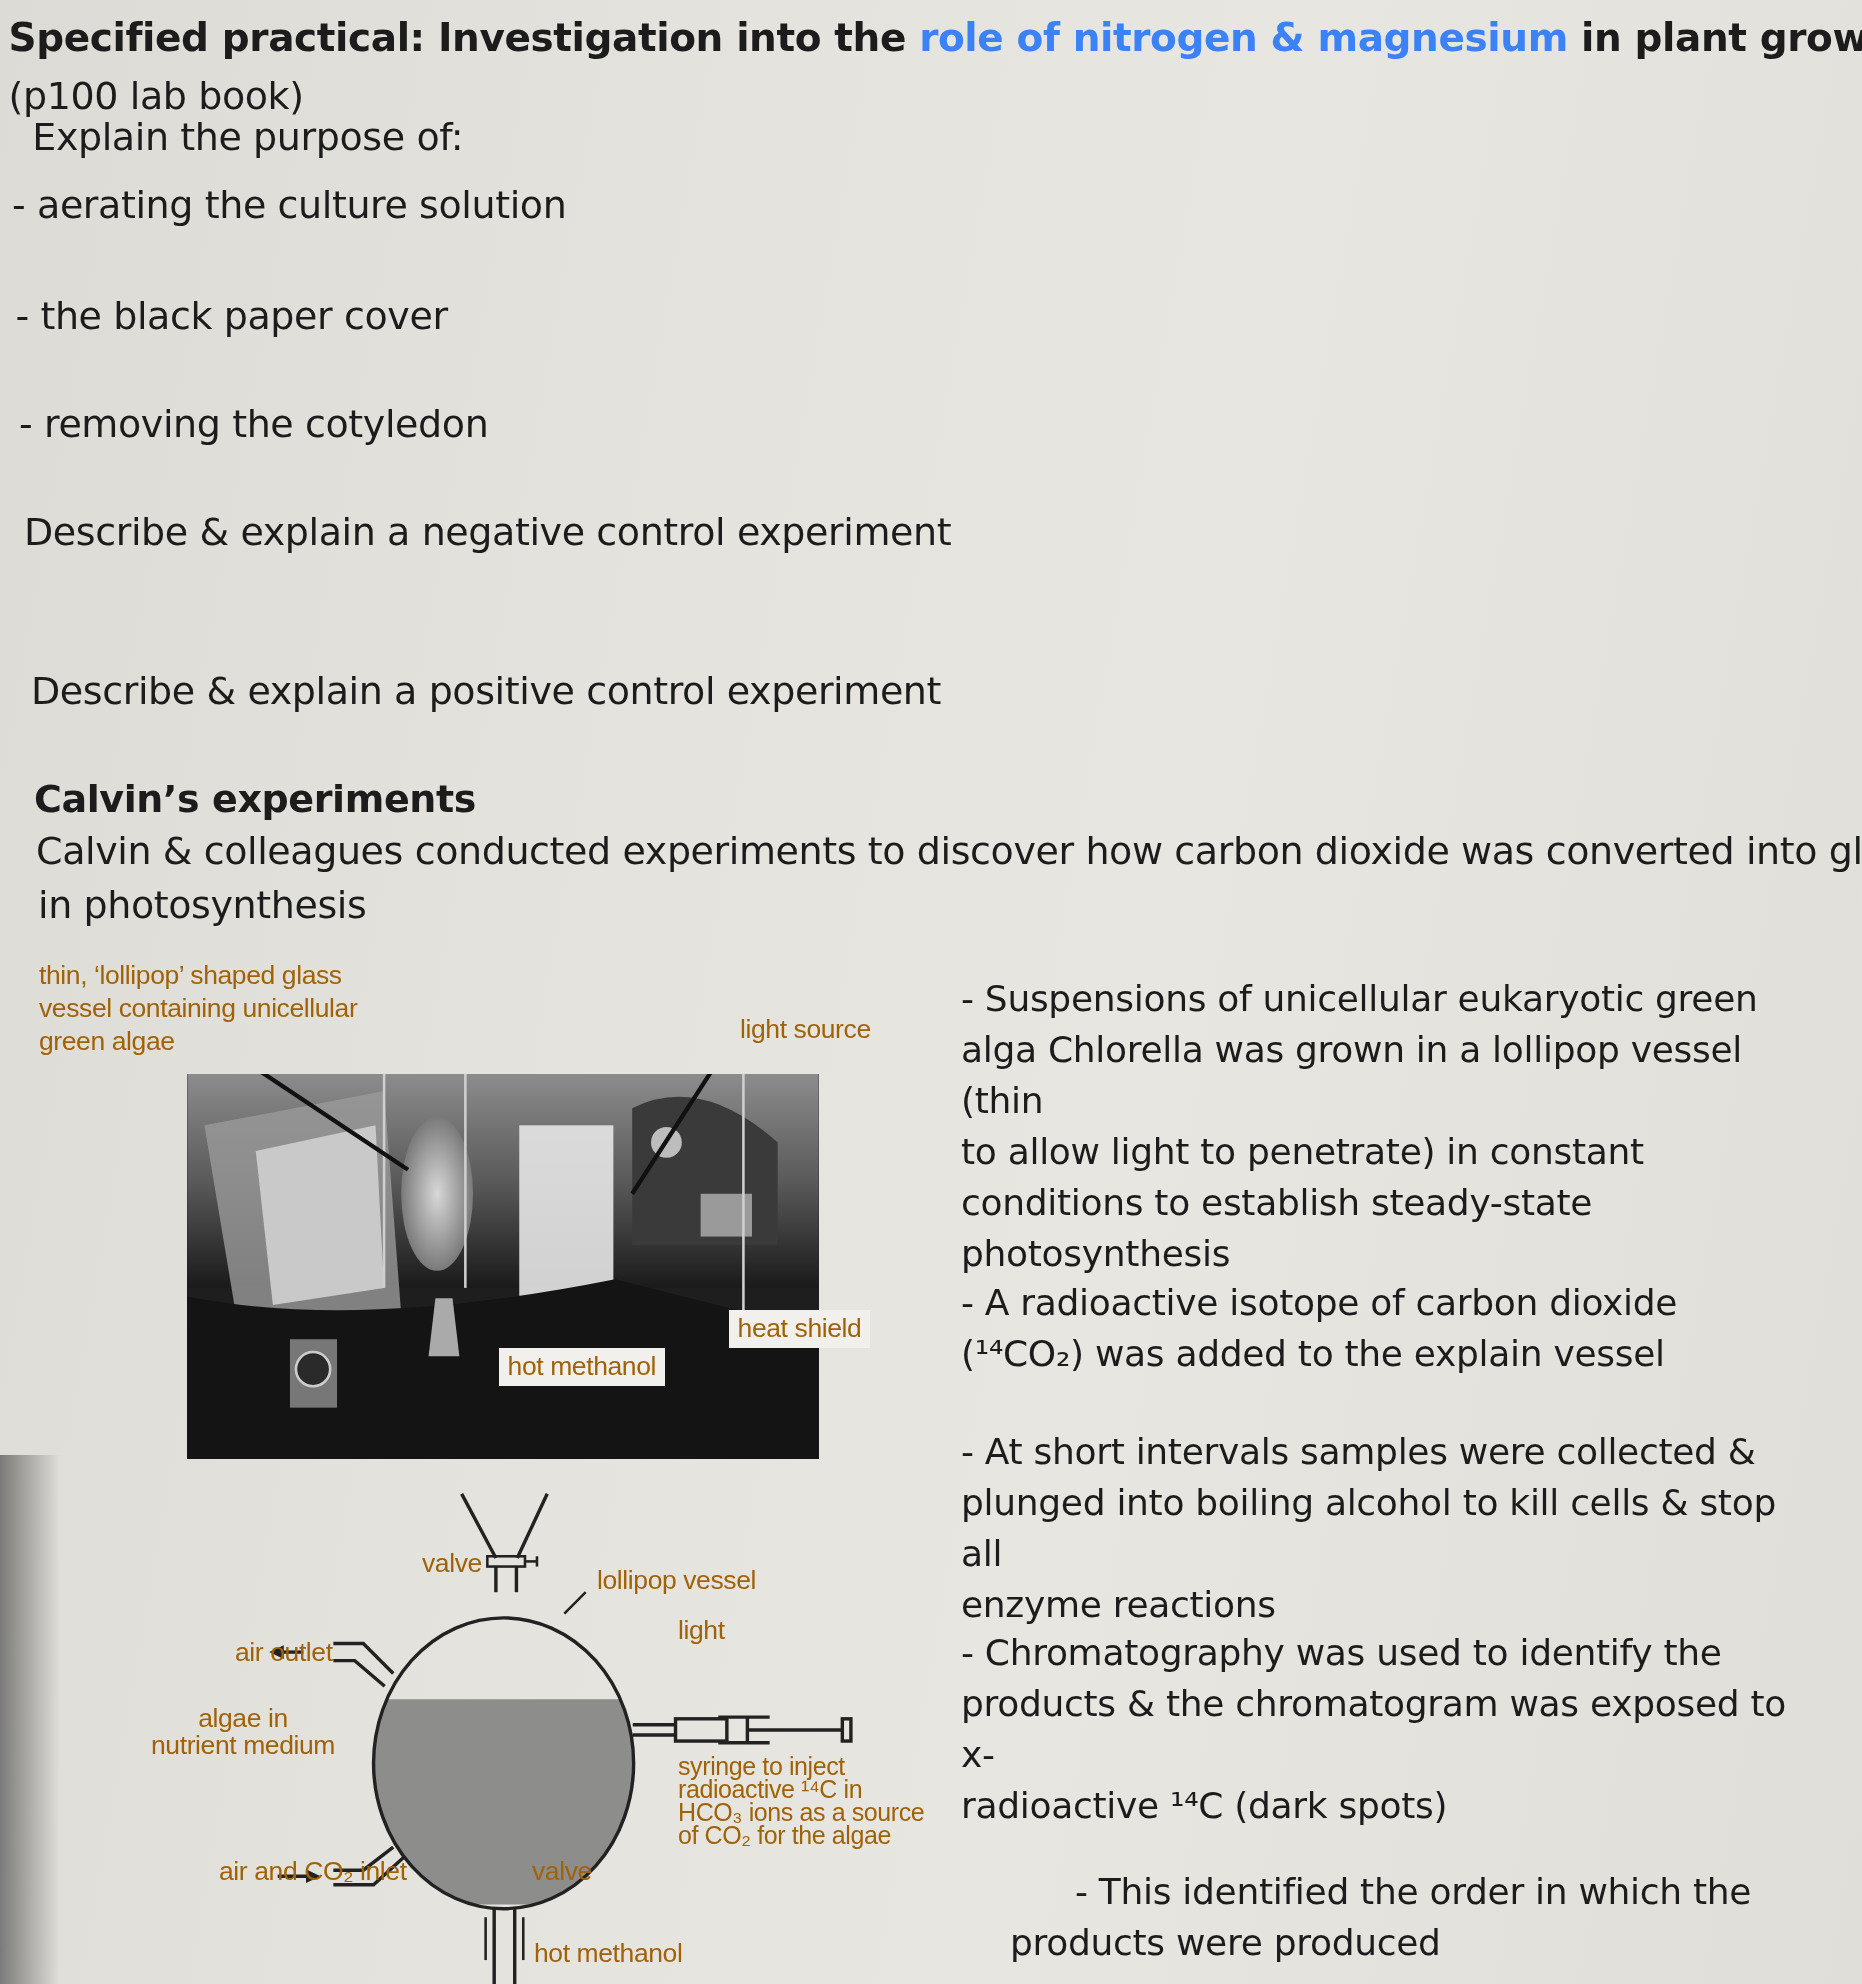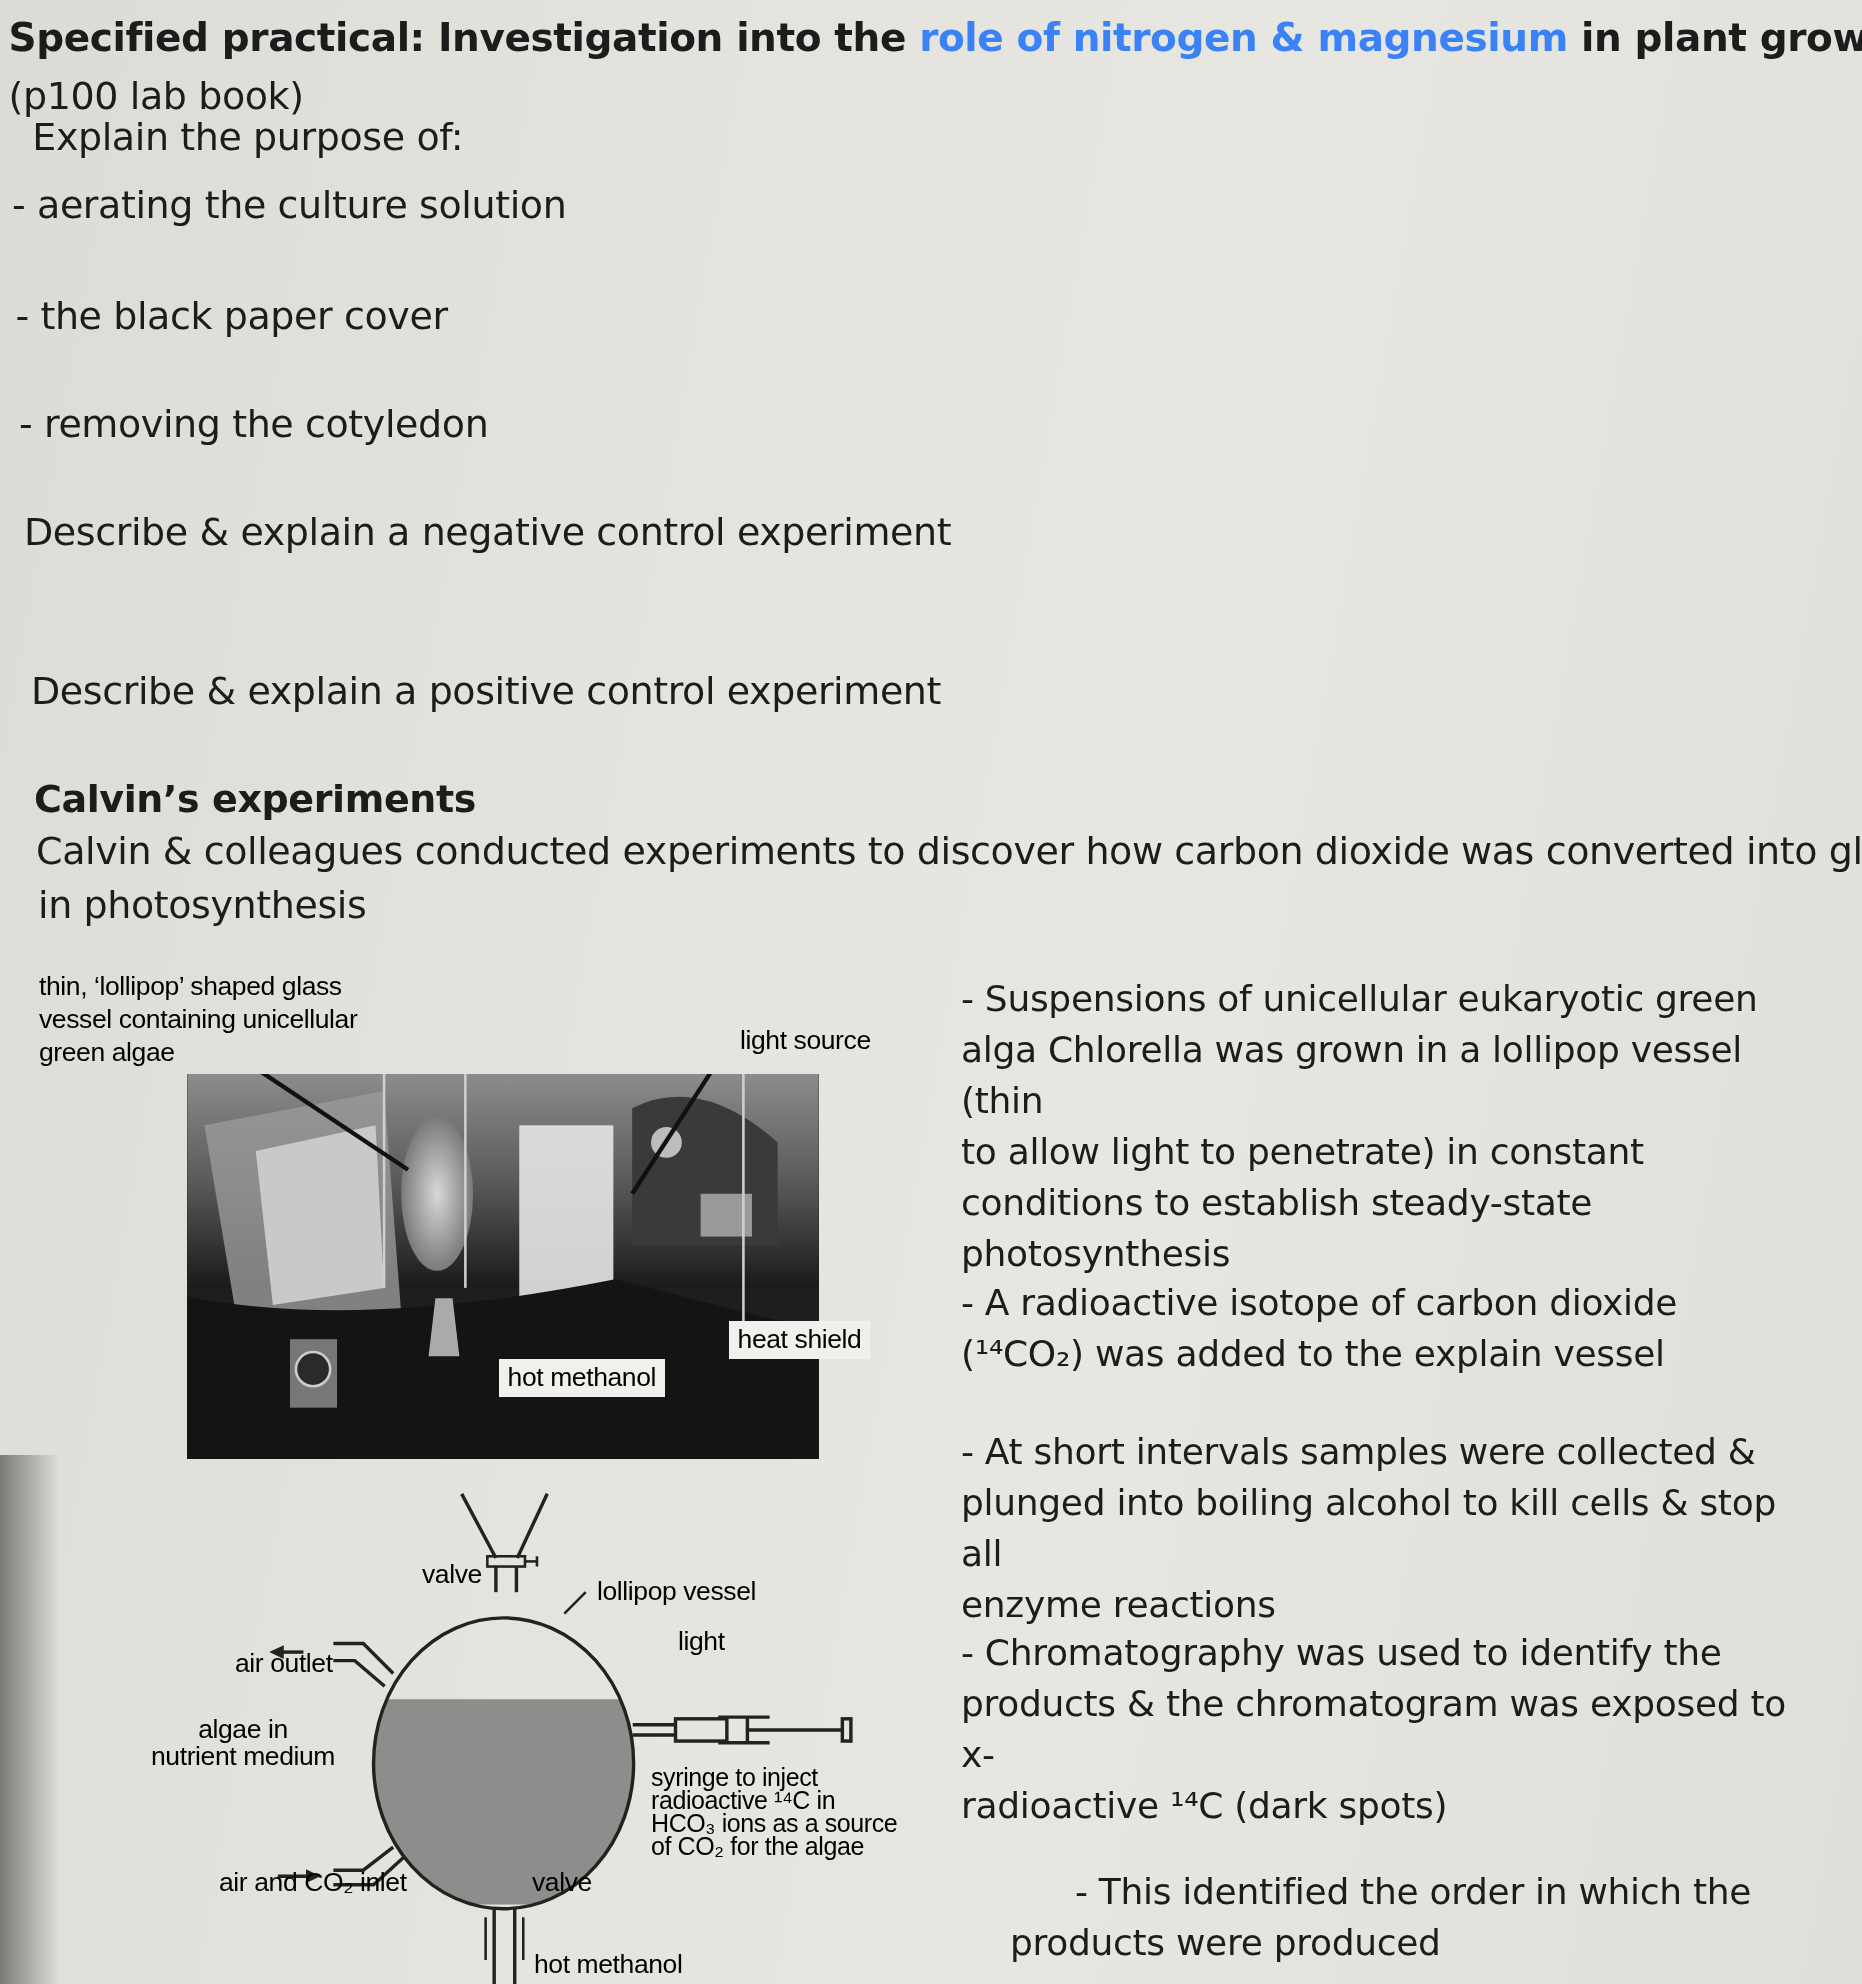--- a/index.html
+++ b/index.html
@@ -16,21 +16,21 @@
   }
   .t { position:absolute; white-space:nowrap; font-size:38px; letter-spacing:-0.4px; }
   .b { font-weight:bold; }
   .title { left:8.6px; top:15.4px; font-size:39px; font-weight:bold; }
   .title .faded { color:#3b82f6; }
 
   .photo {
     position:absolute; left:187px; top:1074px; width:632px; height:385px;
     background:#1d1d1d; overflow:hidden;
   }
-  .label { position:absolute; font-family:"Liberation Sans", sans-serif; font-size:26.5px; color:#000000; letter-spacing:-0.4px; white-space:nowrap;margin-top:11px; }
+  .label { position:absolute; font-family:"Liberation Sans", sans-serif; font-size:26.5px; color:#a16207; letter-spacing:-0.4px; white-space:nowrap; }
   .boxlabel { background:#f1f0ec; padding:3.4px 8.6px; }
 
   .para { position:absolute; left:961px; font-size:36px; line-height:51px; width:856px; letter-spacing:-0.3px; }
   .para p { margin:0; }
 </style>
 </head>
 <body>
 
 <div class="shadow-left"></div>
 
@@ -129,21 +129,21 @@
   <line x1="510" y1="155" x2="535" y2="130" stroke="#222" stroke-width="3"></line>
 </svg>
 <div class="label" style="left:422px;top:1548px;">valve</div>
 <div class="label" style="left:597px;top:1565px;">lollipop vessel</div>
 <div class="label" style="left:678px;top:1615px;">light</div>
 <div class="label" style="left:235px;top:1637px;">air outlet</div>
 <div class="label" style="left:151px;top:1705px;line-height:27px;text-align:center;">
   <div>algae in</div>
   <div>nutrient medium</div>
 </div>
-<div class="label" style="left:651px;top:1755px;line-height:23px;font-size:25px;">
+<div class="label" style="left:678px;top:1755px;line-height:23px;font-size:25px;">
   <div>syringe to inject</div>
   <div>radioactive ¹⁴C in</div>
   <div>HCO₃ ions as a source</div>
   <div>of CO₂ for the algae</div>
 </div>
 <div class="label" style="left:219px;top:1856px;">air and CO₂ inlet</div>
 <div class="label" style="left:532px;top:1856px;">valve</div>
 <div class="label" style="left:534px;top:1938px;">hot methanol</div>
 
 <div class="para" style="top:973px;">

